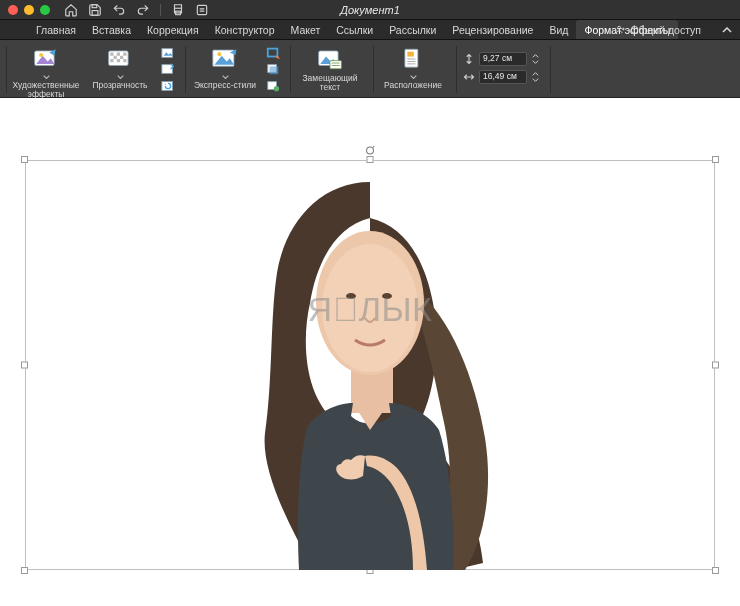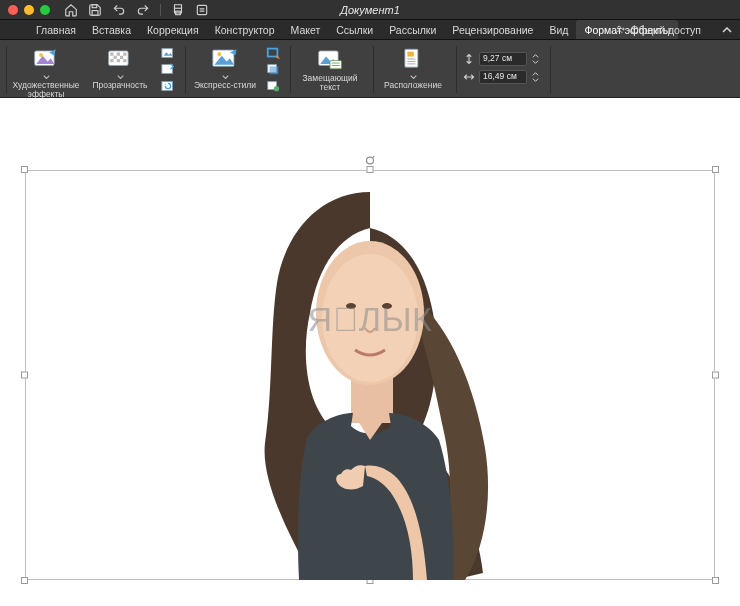--- a/index.html
+++ b/index.html
@@ -79,21 +79,21 @@
     }
     .spin { display: flex; flex-direction: column; gap: 1px; }
     .spin div { width: 9px; height: 5px; display: flex; align-items: center; justify-content: center; }
     .spin svg { width: 7px; height: 4px; }
 
     
     .doc-area {
       position: relative; width: 740px; height: 508px; background: #fff; overflow: hidden;
     }
     .canvas {
-      position: absolute; left: 25px; top: 72px; width: 690px; height: 410px;
+      position: absolute; left: 25px; top: 62px; width: 690px; height: 410px;
     }
     .sel-box {
       position: absolute; left: 0; top: 0; width: 100%; height: 100%;
       border: 1px solid #bfbfbf;
     }
     .handle {
       position: absolute; width: 7px; height: 7px; background: #fff; border: 1px solid #9a9a9a;
     }
     .handle.tl { left:-4px; top:-4px; }
     .handle.tm { left:50%; top:-4px; transform:translateX(-50%); }

